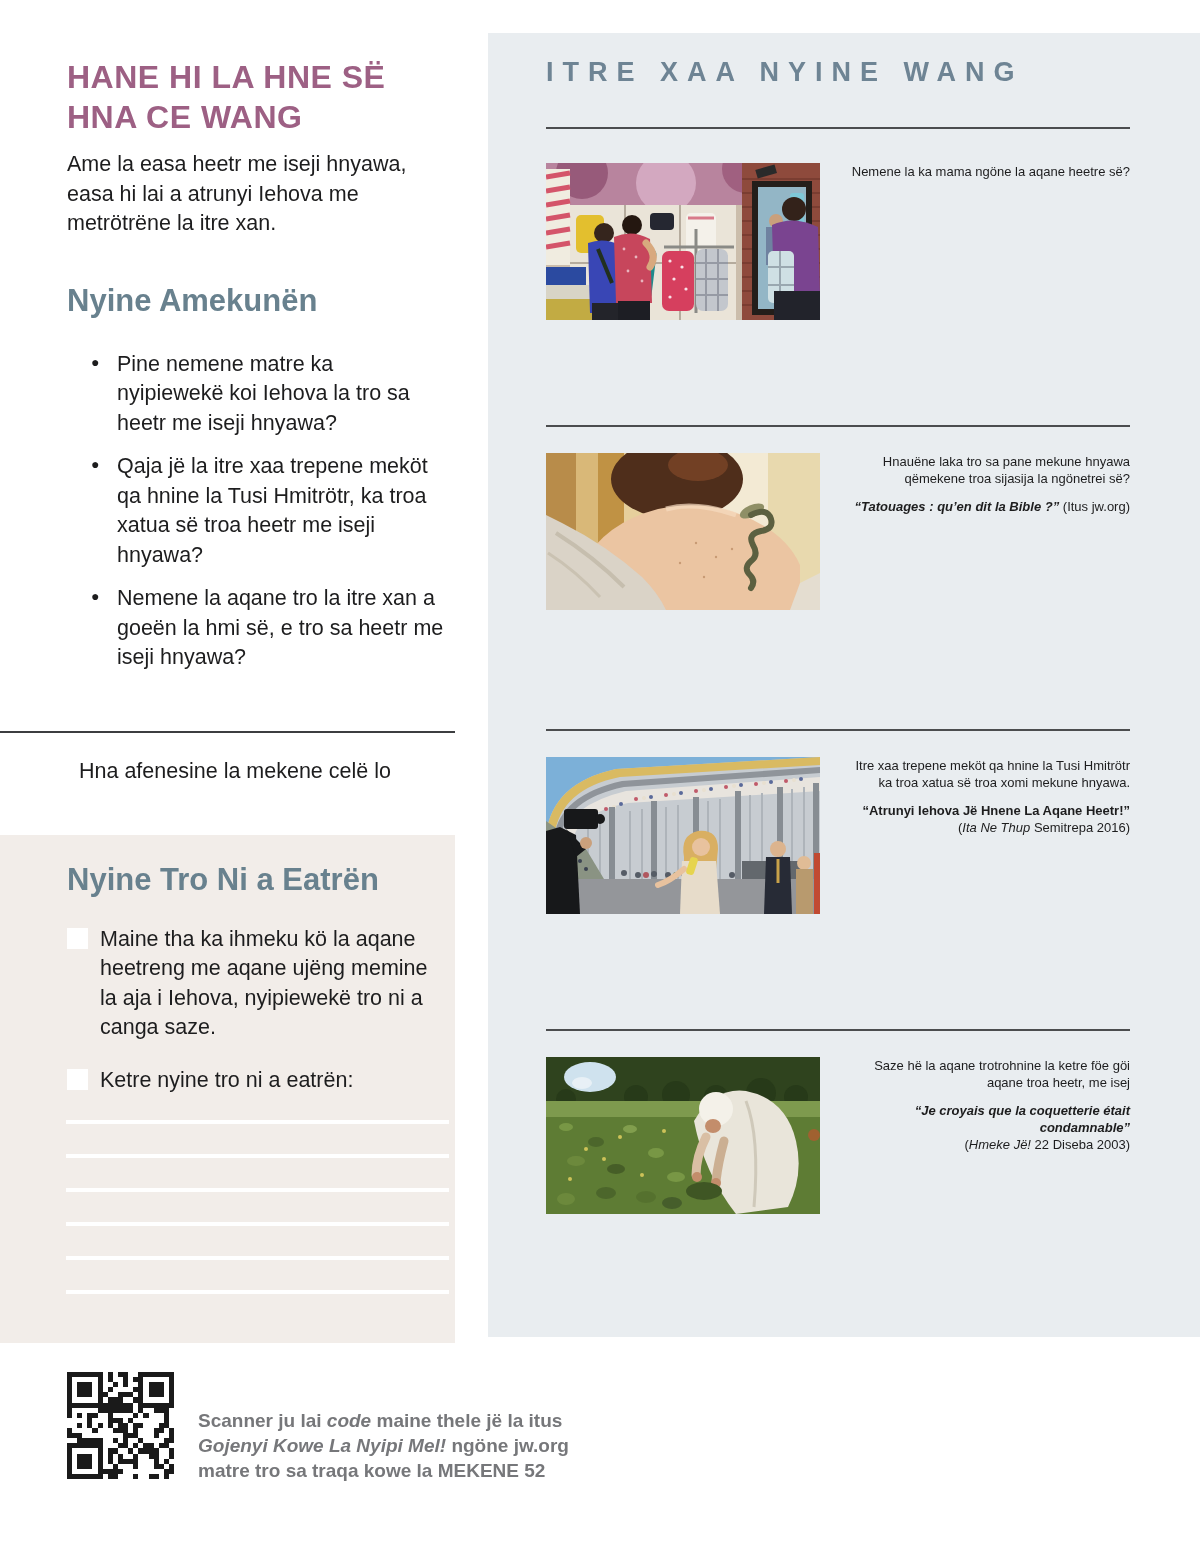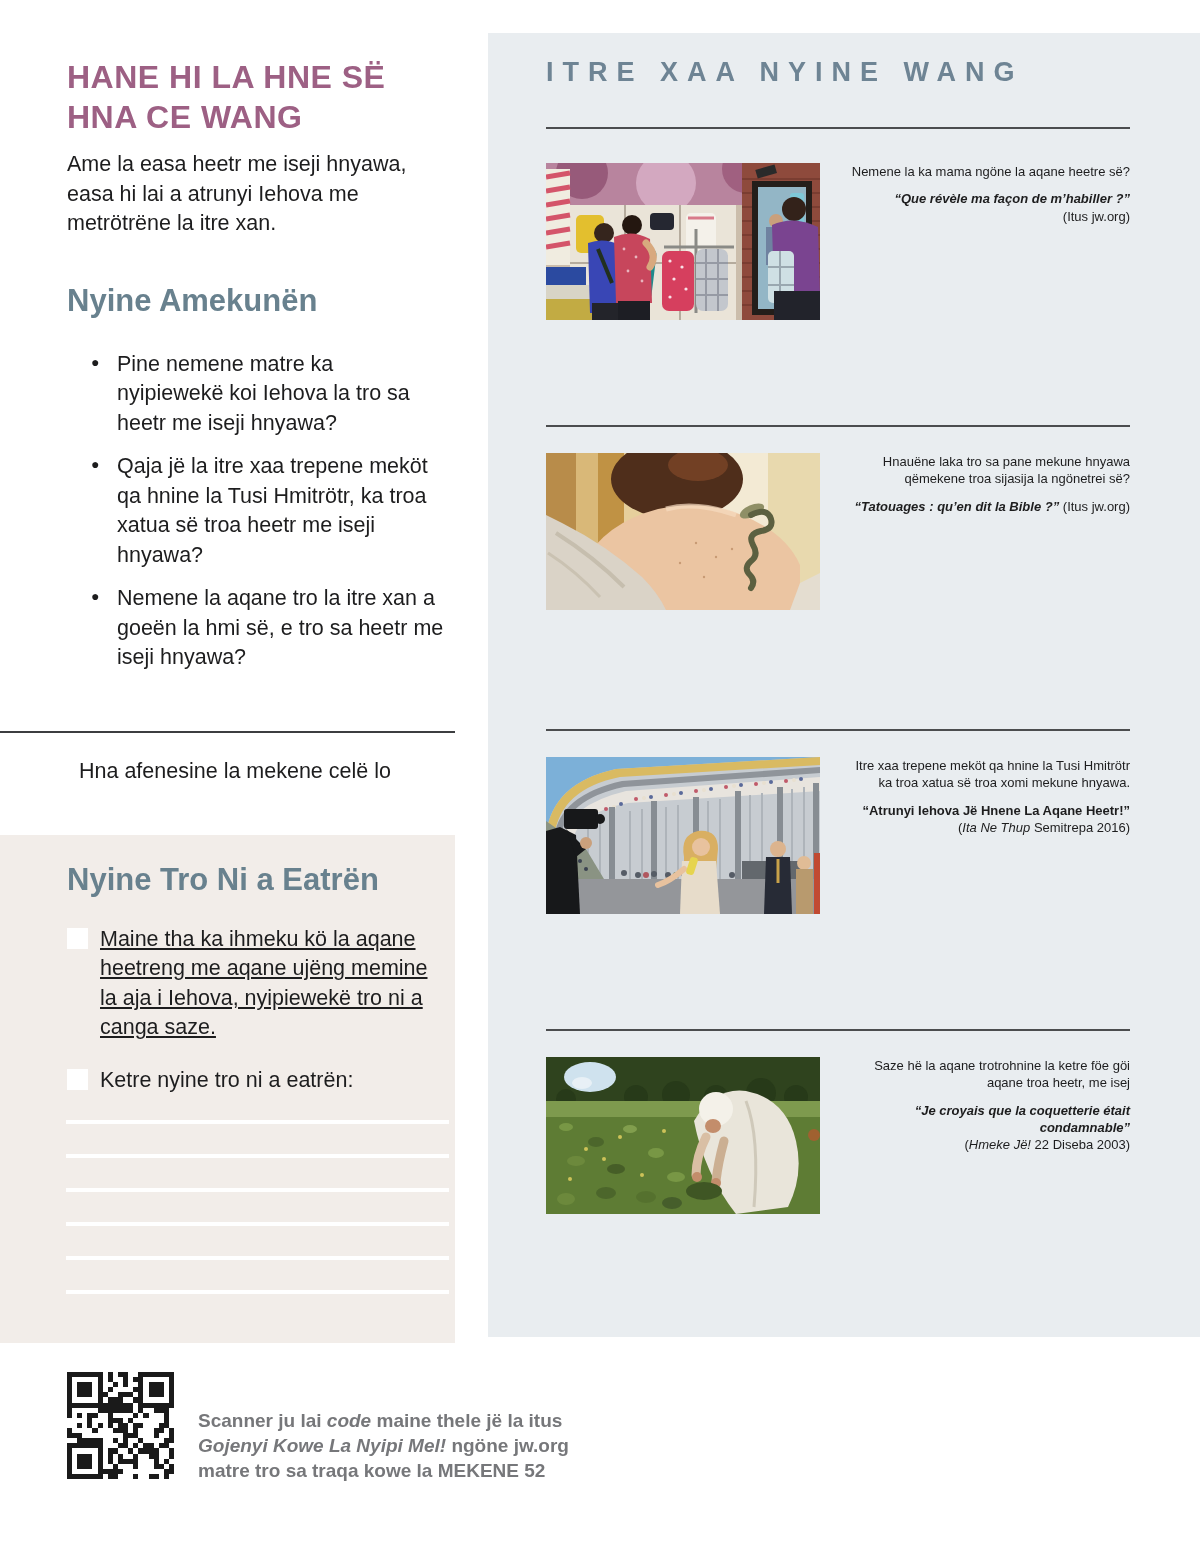--- a/index.html
+++ b/index.html
@@ -16,21 +16,21 @@
   .bullets{left:67px;top:350px;width:378px;margin:0;padding:0;list-style:none;
            font-size:21.5px;line-height:1.37;}
   .bullets li{position:relative;padding-left:50px;margin-bottom:14px;}
   .bullets li::before{content:"●";position:absolute;left:24px;top:.18em;font-size:14px;color:#1d1d1e;}
   .left-rule{left:0;top:731px;width:455px;height:2px;background:#3c3e40;}
   .completed{left:67px;top:747px;width:378px;margin:12px;font-size:21.5px;}
 
   .goal-box{left:0;top:835px;width:455px;height:508px;background:#f2ede9;}
   .goal-h{left:67px;top:862px;}
   .goal-item{left:67px;width:370px;font-size:21.5px;line-height:1.37;}
-  .gi1{top:925px;text-decoration:underline;} .gi2{top:1066px;}
+  .gi1{top:925px;} .gi2{top:1066px;}
   .checkbox{position:absolute;left:0;top:3px;width:21px;height:21px;background:#ffffff;}
   .gi-text{display:block;margin-left:33px;}
   .goal-lines{left:66px;top:1120px;width:383px;}
   .goal-line{height:4px;background:#ffffff;margin-bottom:30px;}
 
   .qr-wrap{left:67px;top:1372px;width:107px;height:107px;}
   .qr-wrap svg{width:107px;height:107px;display:block;}
   .footer-note{left:198px;top:1408px;width:430px;margin:0;font-size:19px;line-height:1.32;
                font-weight:bold;color:#76777a;white-space:nowrap;}
 
@@ -417,21 +417,20 @@
           <g stroke="#9aa8b0" stroke-width="2">
               <line x1="222" y1="104" x2="248" y2="104"></line>
               <line x1="222" y1="122" x2="248" y2="122"></line>
               <line x1="234" y1="88" x2="234" y2="140"></line>
             </g>
           <rect x="228" y="128" width="46" height="29" fill="#22232b"></rect>
         </svg>
       </div>
       <div class="rc-text">
         <p class="rc-q">Nemene la ka mama ngöne la aqane heetre së?</p>
-        <p class="rc-src"><span style="font-style: italic; font-weight: 700;">“Que révèle ma façon de m’habiller ?”</span><br><span>(Itus jw.org)</span></p>
       </div>
     </div>
   </div>
 
   <div class="abs rc-section s2">
     <div class="rc-rule"></div>
     <div class="rc-body">
       <div class="rc-img" aria-label="shoulder-tattoo-photo">
         <svg viewBox="0 0 274 157">
           <rect width="274" height="157" fill="#e4cc96"></rect>

